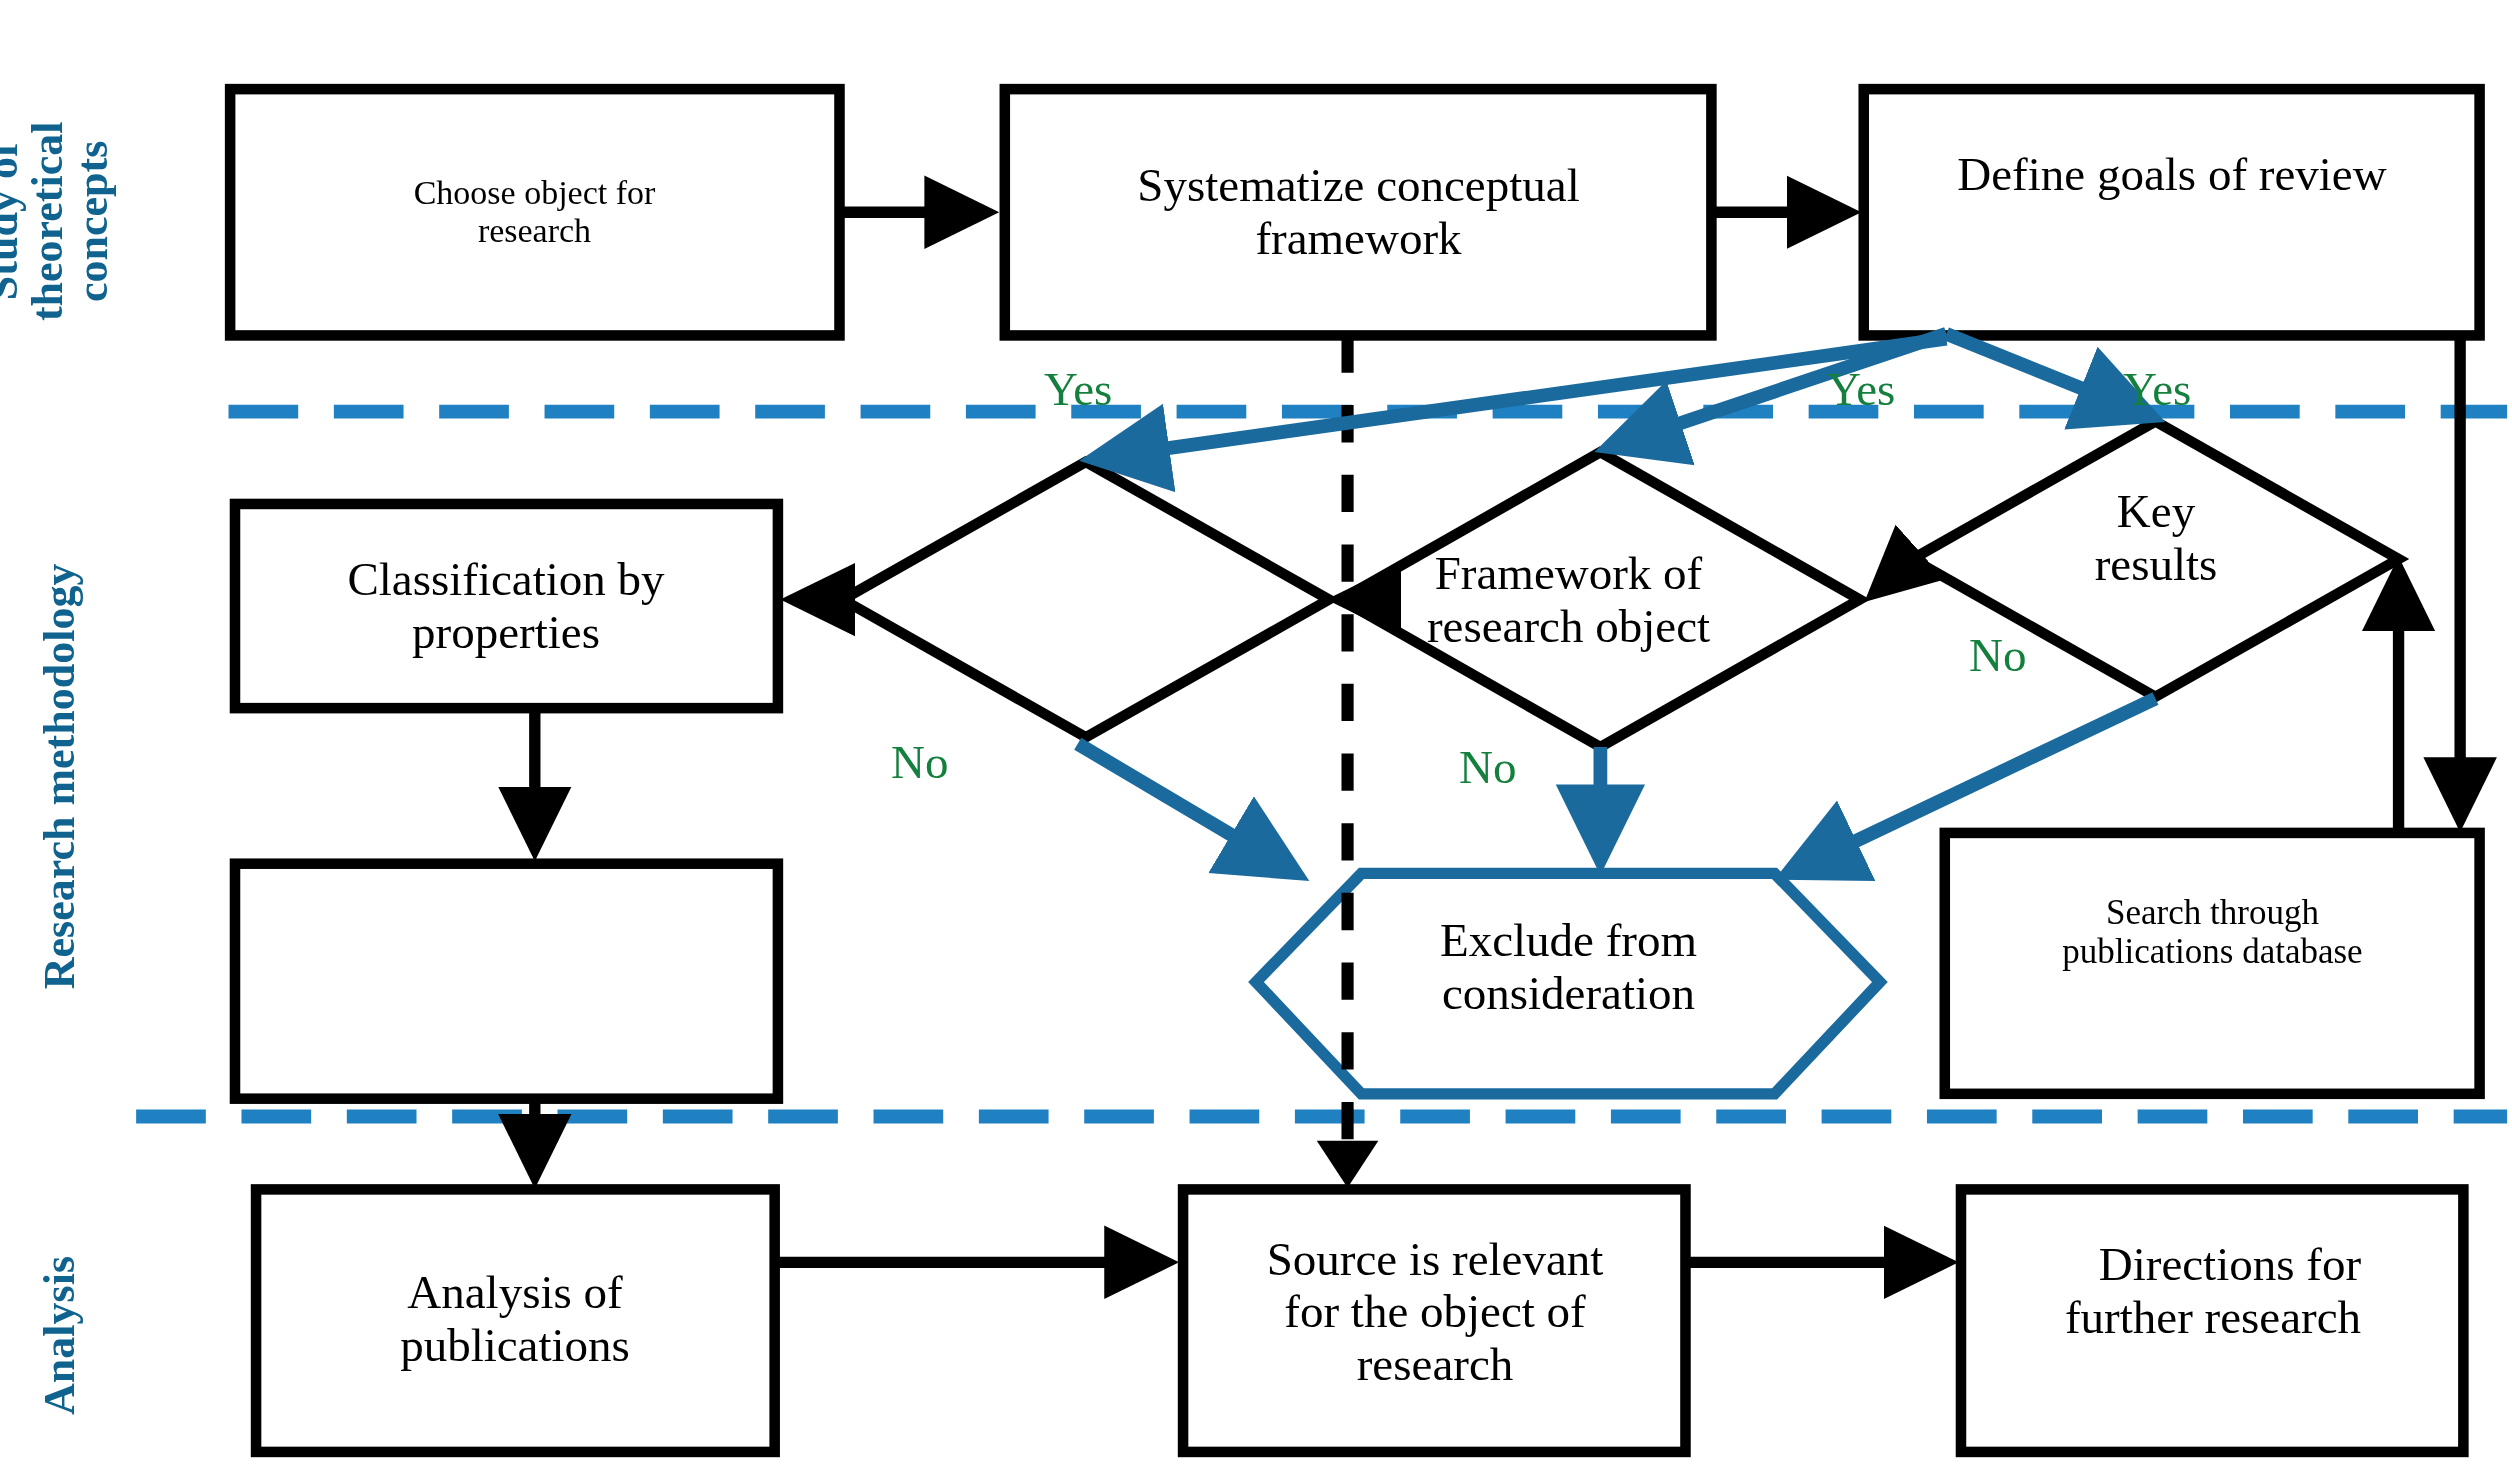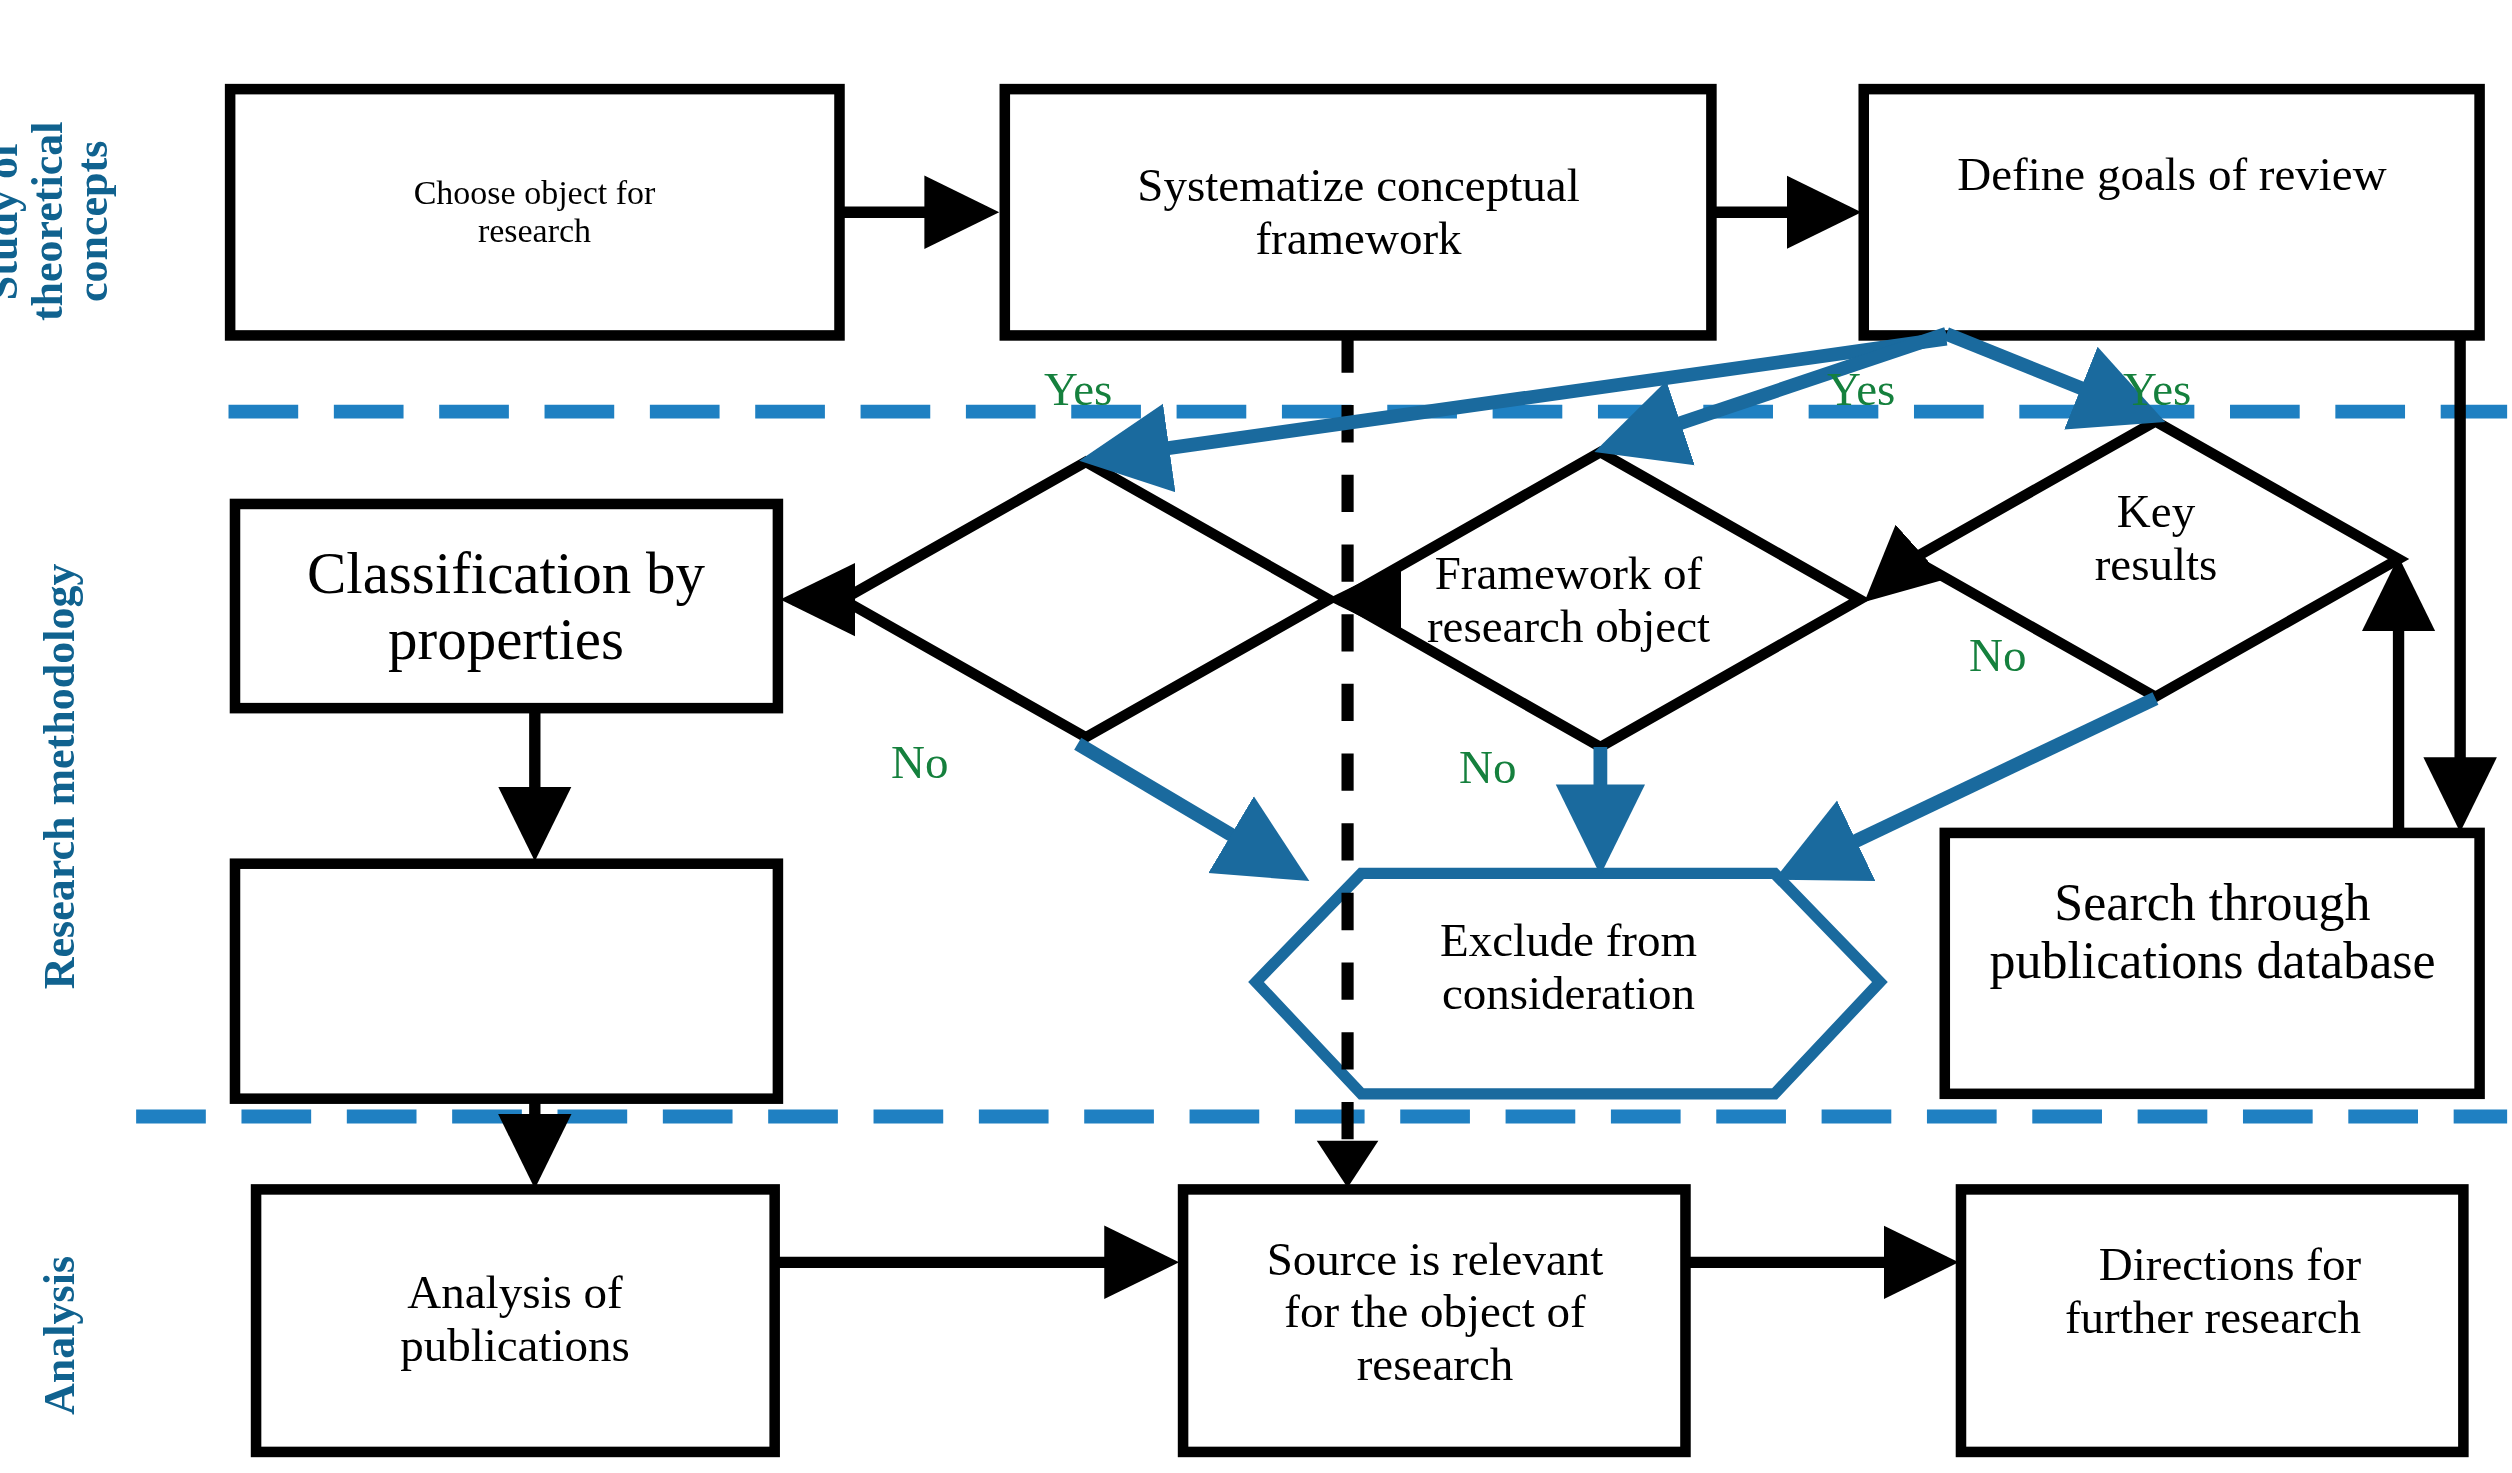--- a/index.html
+++ b/index.html
@@ -128,35 +128,35 @@
   <div class="band-label" style="left:-65px;top:1313px;width:251px;font-size:44px;transform:rotate(-90deg);">Analysis</div>
 
   <div class="node-text" style="left:243px;top:102px;width:583px;height:220px;font-size:34px;white-space:pre-line;">Choose object for
 research</div>
 
   <div class="node-text" style="left:1877px;top:97px;width:590px;height:154px;font-size:47px;white-space:pre-line;">Define goals of review</div>
 
   <div class="node-text" style="left:1018px;top:102px;width:681px;height:220px;font-size:47px;white-space:pre-line;">Systematize conceptual
 framework</div>
 
-  <div class="node-text" style="left:246px;top:515px;width:520px;height:182px;font-size:59px;white-space:pre-line;">Classification by
+  <div class="node-text" style="left:246px;top:515px;width:520px;height:182px;font-size:47px;white-space:pre-line;">Classification by
 properties</div>
 
 
 
   <div class="node-text" style="left:1374px;top:545px;width:389px;height:110px;font-size:47px;white-space:pre-line;">Framework of
 research object</div>
 
   <div class="node-text" style="left:2002px;top:483px;width:308px;height:110px;font-size:47px;white-space:pre-line;">Key
 results</div>
 
   <div class="node-text" style="left:1297px;top:906px;width:543px;height:122px;font-size:47px;white-space:pre-line;">Exclude from
 consideration</div>
 
-  <div class="node-text" style="left:1950px;top:867px;width:525px;height:130px;font-size:52px;white-space:pre-line;">Search through
+  <div class="node-text" style="left:1950px;top:867px;width:525px;height:130px;font-size:35px;white-space:pre-line;">Search through
 publications database</div>
 
   <div class="node-text" style="left:267px;top:1222px;width:496px;height:194px;font-size:47px;white-space:pre-line;">Analysis of
 publications</div>
 
   <div class="node-text" style="left:1195px;top:1206px;width:480px;height:211px;font-size:47px;white-space:pre-line;">Source is relevant
 for the object of
 research</div>
 
   <div class="node-text" style="left:1973px;top:1206px;width:480px;height:170px;font-size:47px;white-space:pre-line;text-align:right;">Directions for

